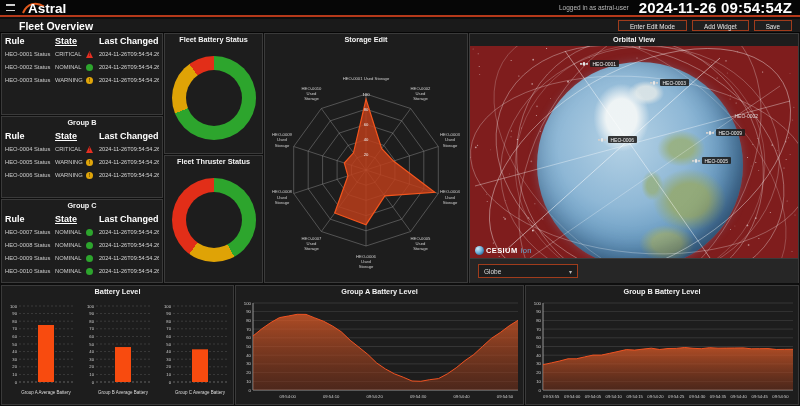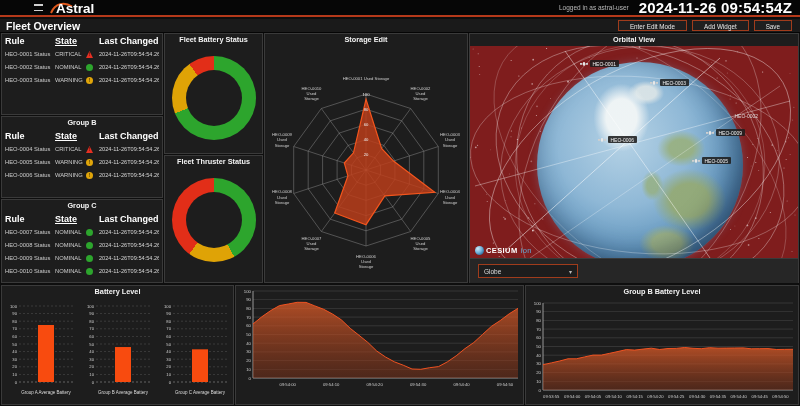--- a/index.html
+++ b/index.html
@@ -1,29 +1,29 @@
 <!DOCTYPE html>
 <html><head>
 <meta charset="utf-8">
 <style>
   html,body{margin:0;padding:0;background:#000;}
   #app{position:relative;width:800px;height:406px;background:#0e0e0e;font-family:"Liberation Sans",sans-serif;color:#ddd;overflow:hidden;}
   svg text{font-family:"Liberation Sans",sans-serif;}
 
   
-  .topbar{position:absolute;left:0;top:0;width:800px;height:17px;background:#060606;border-bottom:2px solid #b5391a;display:flex;align-items:center;box-sizing:border-box;padding-left:28px;}
+  .topbar{position:absolute;left:0;top:0;width:800px;height:17px;background:#060606;border-bottom:2px solid #b5391a;display:flex;align-items:center;box-sizing:border-box;}
   .menu-ic{width:9px;height:7px;margin:0 4px 0 6px;display:flex;flex-direction:column;justify-content:space-between;cursor:pointer;}
   .menu-ic i{display:block;height:1.5px;background:#cfcfcf;}
   .spacer{flex:1;}
   .login{font-size:6.5px;color:#b9b9b9;margin-right:10px;}
   .clock{font-size:15px;font-weight:bold;color:#fff;margin-right:8px;letter-spacing:.2px;}
 
   
   .pagebar{position:absolute;left:0;top:19px;width:800px;height:14px;background:#1a1a1a;display:flex;align-items:center;box-sizing:border-box;border-bottom:1px solid #050505;}
-  .pagetitle{font-size:10.5px;font-weight:bold;color:#fdfdfd;margin-left:6px;}
+  .pagetitle{font-size:10.5px;font-weight:bold;color:#fdfdfd;margin-left:19px;}
   .hbtn{height:11px;line-height:11px;background:#1f1f1f;border:1px solid #a03c1c;color:#e8e8e8;font-size:6.3px;padding:0 11px;margin-left:5px;cursor:pointer;}
   .hbtn:last-child{margin-right:8px;}
 
   
   .panel{position:absolute;background:#1d1d1d;border:1px solid #3a3a3a;box-sizing:border-box;}
   .panel-title{height:12px;line-height:12px;text-align:center;font-size:7.3px;font-weight:bold;color:#f2f2f2;}
 
   
   .tbl{display:grid;grid-template-columns:50px 31px 13px 1fr;padding:0 3px;align-items:center;}
   .th{font-size:9px;font-weight:bold;color:#fff;height:14px;line-height:14px;}
@@ -436,20 +436,21 @@
           <line x1="15" y1="15.599999999999994" x2="69" y2="15.599999999999994" stroke="#8a8a8a" stroke-width="0.5" stroke-dasharray="2,2" opacity="0.55"></line>
           <text x="13" y="17.099999999999994" text-anchor="end" font-size="4.2" fill="#cfcfcf">90</text>
           <line x1="15" y1="8" x2="69" y2="8" stroke="#8a8a8a" stroke-width="0.5" stroke-dasharray="2,2" opacity="0.55"></line>
           <text x="13" y="9.5" text-anchor="end" font-size="4.2" fill="#cfcfcf">100</text>
           <rect x="34" y="51.32" width="16" height="32.68" fill="#f84b0f"></rect>
           <text x="42" y="96" text-anchor="middle" font-size="4.5" fill="#dcdcdc">Group C Average Battery</text>
         </svg>
       </div>
   </div>
   <div class="panel" style="left:235px;top:285px;width:289px;height:120px">
+    <div class="panel-title">Group A Battery Level</div>
     <div class="chartbox" id="area-a"><svg width="287" height="105">
           <defs>
             <linearGradient id="gr-group-a-battery" x1="0" y1="0" x2="0" y2="1">
               <stop offset="0%" stop-color="rgba(223,92,40,0.75)"></stop>
               <stop offset="100%" stop-color="rgba(125,50,25,0.5)"></stop>
             </linearGradient>
           </defs>
           <line x1="17" y1="92" x2="282" y2="92" stroke="#c8c8c8" stroke-width="0.8" opacity="0.9"></line>
           <text x="15" y="93.5" text-anchor="end" font-size="4.3" fill="#cfcfcf">0</text>
           <line x1="17" y1="83.3" x2="282" y2="83.3" stroke="#8a8a8a" stroke-width="0.5" opacity="0.45"></line>

